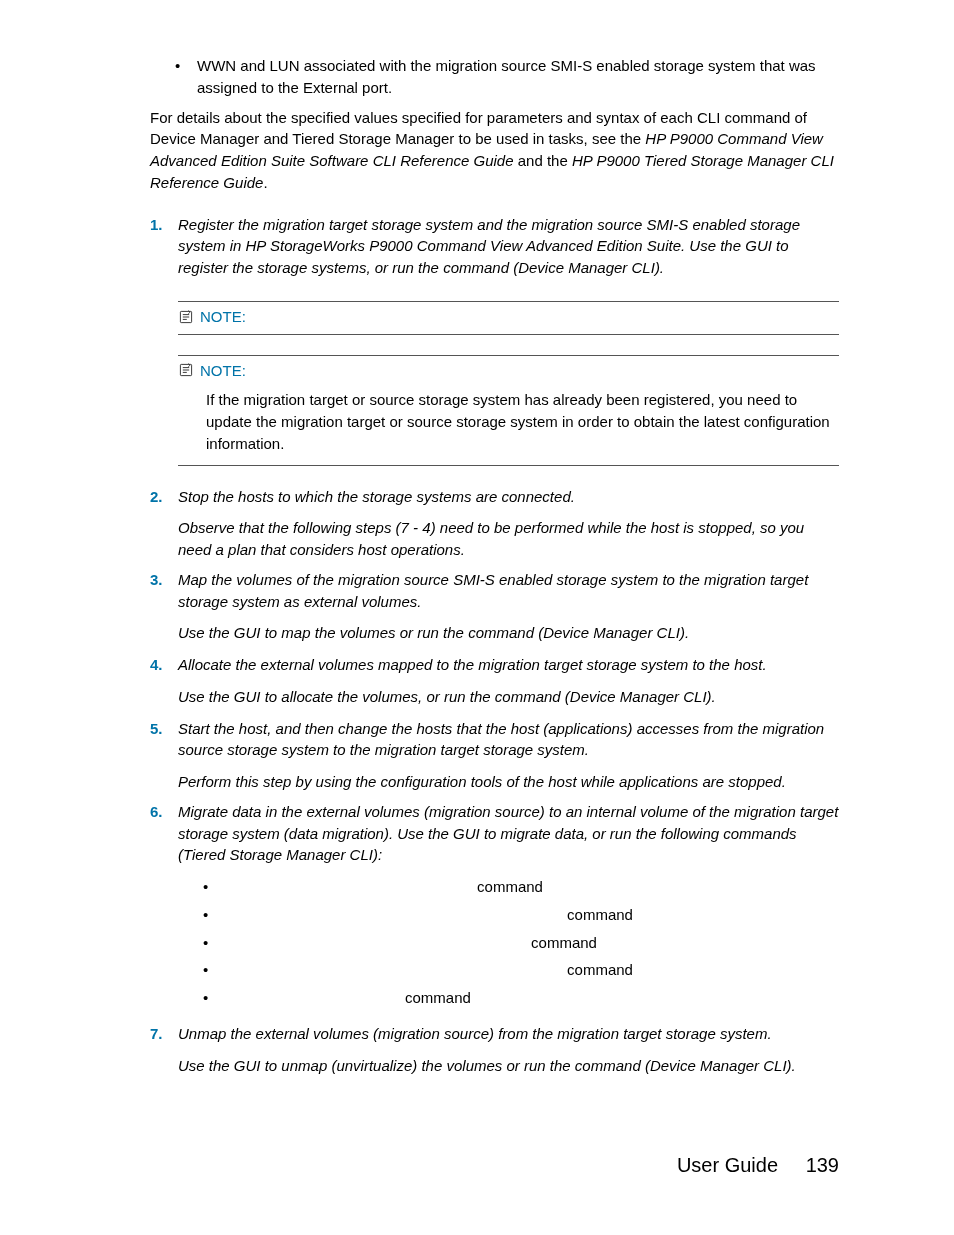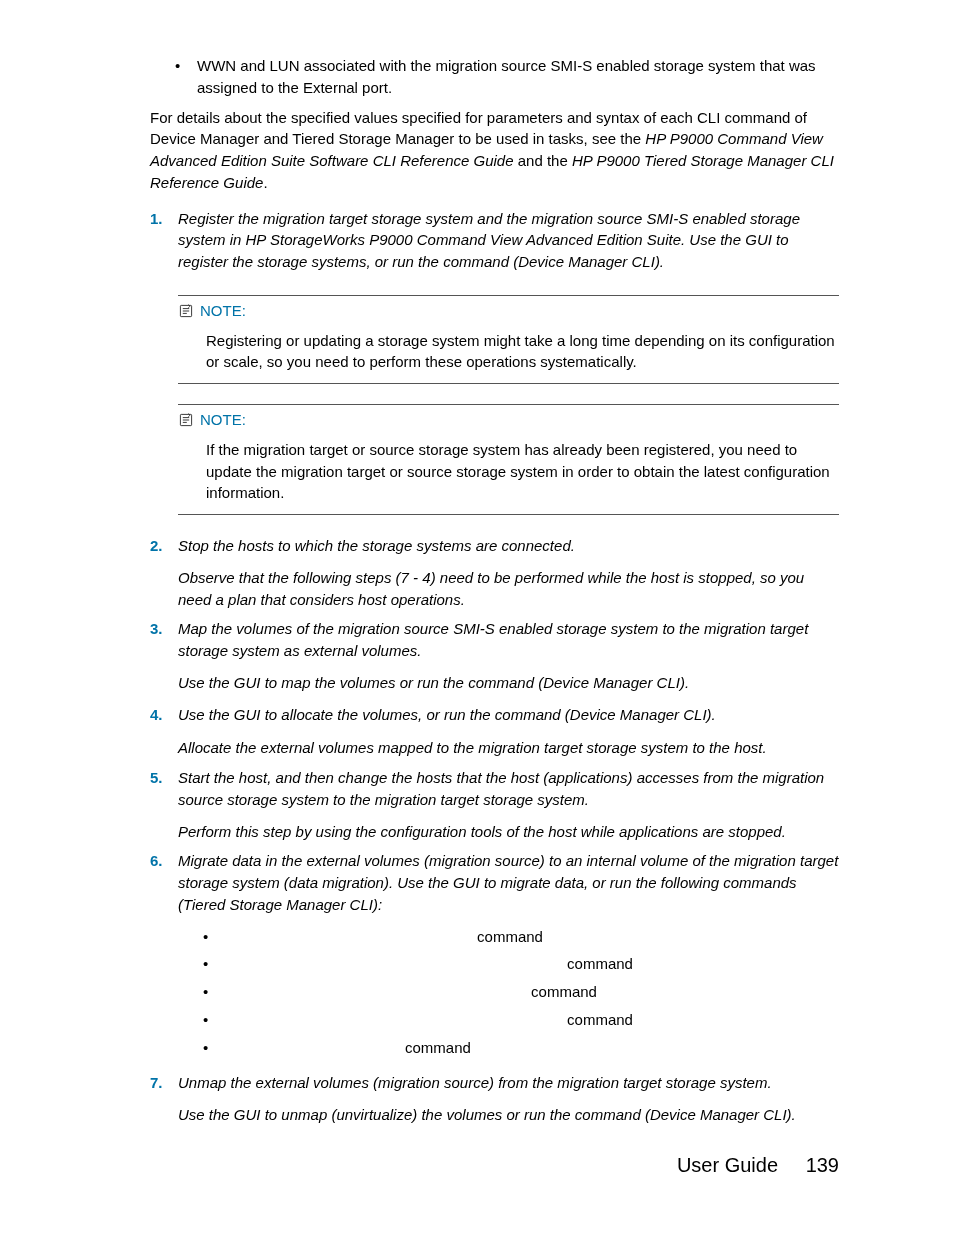--- a/index.html
+++ b/index.html
@@ -20,21 +20,21 @@
     }
     .bullet-row {
       display: flex;
       align-items: baseline;
     }
     .bullet-char {
       width: 22px;
       flex-shrink: 0;
     }
     .para {
-      margin-bottom: 14px;
+      margin-bottom: 20px;
     }
     .italic { font-style: italic; }
     .ol-item {
       display: flex;
       align-items: baseline;
       margin-bottom: 8px;
     }
     .ol-num {
       color: #0073a8;
       font-weight: bold;
@@ -117,21 +117,20 @@
 <div class="note-block">
   <hr class="note-rule">
   <div class="note-head">
     <svg class="note-icon" viewBox="0 0 20 20">
       <rect x="3" y="3" width="14" height="14" rx="1"></rect>
       <path d="M6 7h8M6 10h8M6 13h5"></path>
       <path d="M13 2l2 2-2 2" fill="none"></path>
     </svg>
     <span class="note-label">NOTE:</span>
   </div>
-  <div class="note-body">Registering or updating a storage system might take a long time depending on its configuration or scale, so you need to perform these operations systematically.</div>
   <hr class="note-rule">
 </div>
 
 <div class="note-block">
   <hr class="note-rule">
   <div class="note-head">
     <svg class="note-icon" viewBox="0 0 20 20">
       <rect x="3" y="3" width="14" height="14" rx="1"></rect>
       <path d="M6 7h8M6 10h8M6 13h5"></path>
       <path d="M13 2l2 2-2 2" fill="none"></path>
@@ -156,24 +155,24 @@
     <p>Map the volumes of the migration source SMI-S enabled storage system to the migration target storage system as external volumes.</p>
     <p>
       <span>Use the GUI to map the volumes or run the </span><span class="code">                                        </span><span> command (Device Manager CLI).</span>
     </p>
   </div>
 </div>
 
 <div class="ol-item">
   <span class="ol-num">4.</span>
   <div class="ol-body">
+    <p>Allocate the external volumes mapped to the migration target storage system to the host.</p>
     <p>
       <span>Use the GUI to allocate the volumes, or run the </span><span class="code">        </span><span> command (Device Manager CLI).</span>
     </p>
-    <p>Allocate the external volumes mapped to the migration target storage system to the host.</p>
   </div>
 </div>
 
 <div class="ol-item">
   <span class="ol-num">5.</span>
   <div class="ol-body">
     <p>Start the host, and then change the hosts that the host (applications) accesses from the migration source storage system to the migration target storage system.</p>
     <p>Perform this step by using the configuration tools of the host while applications are stopped.</p>
   </div>
 </div>

